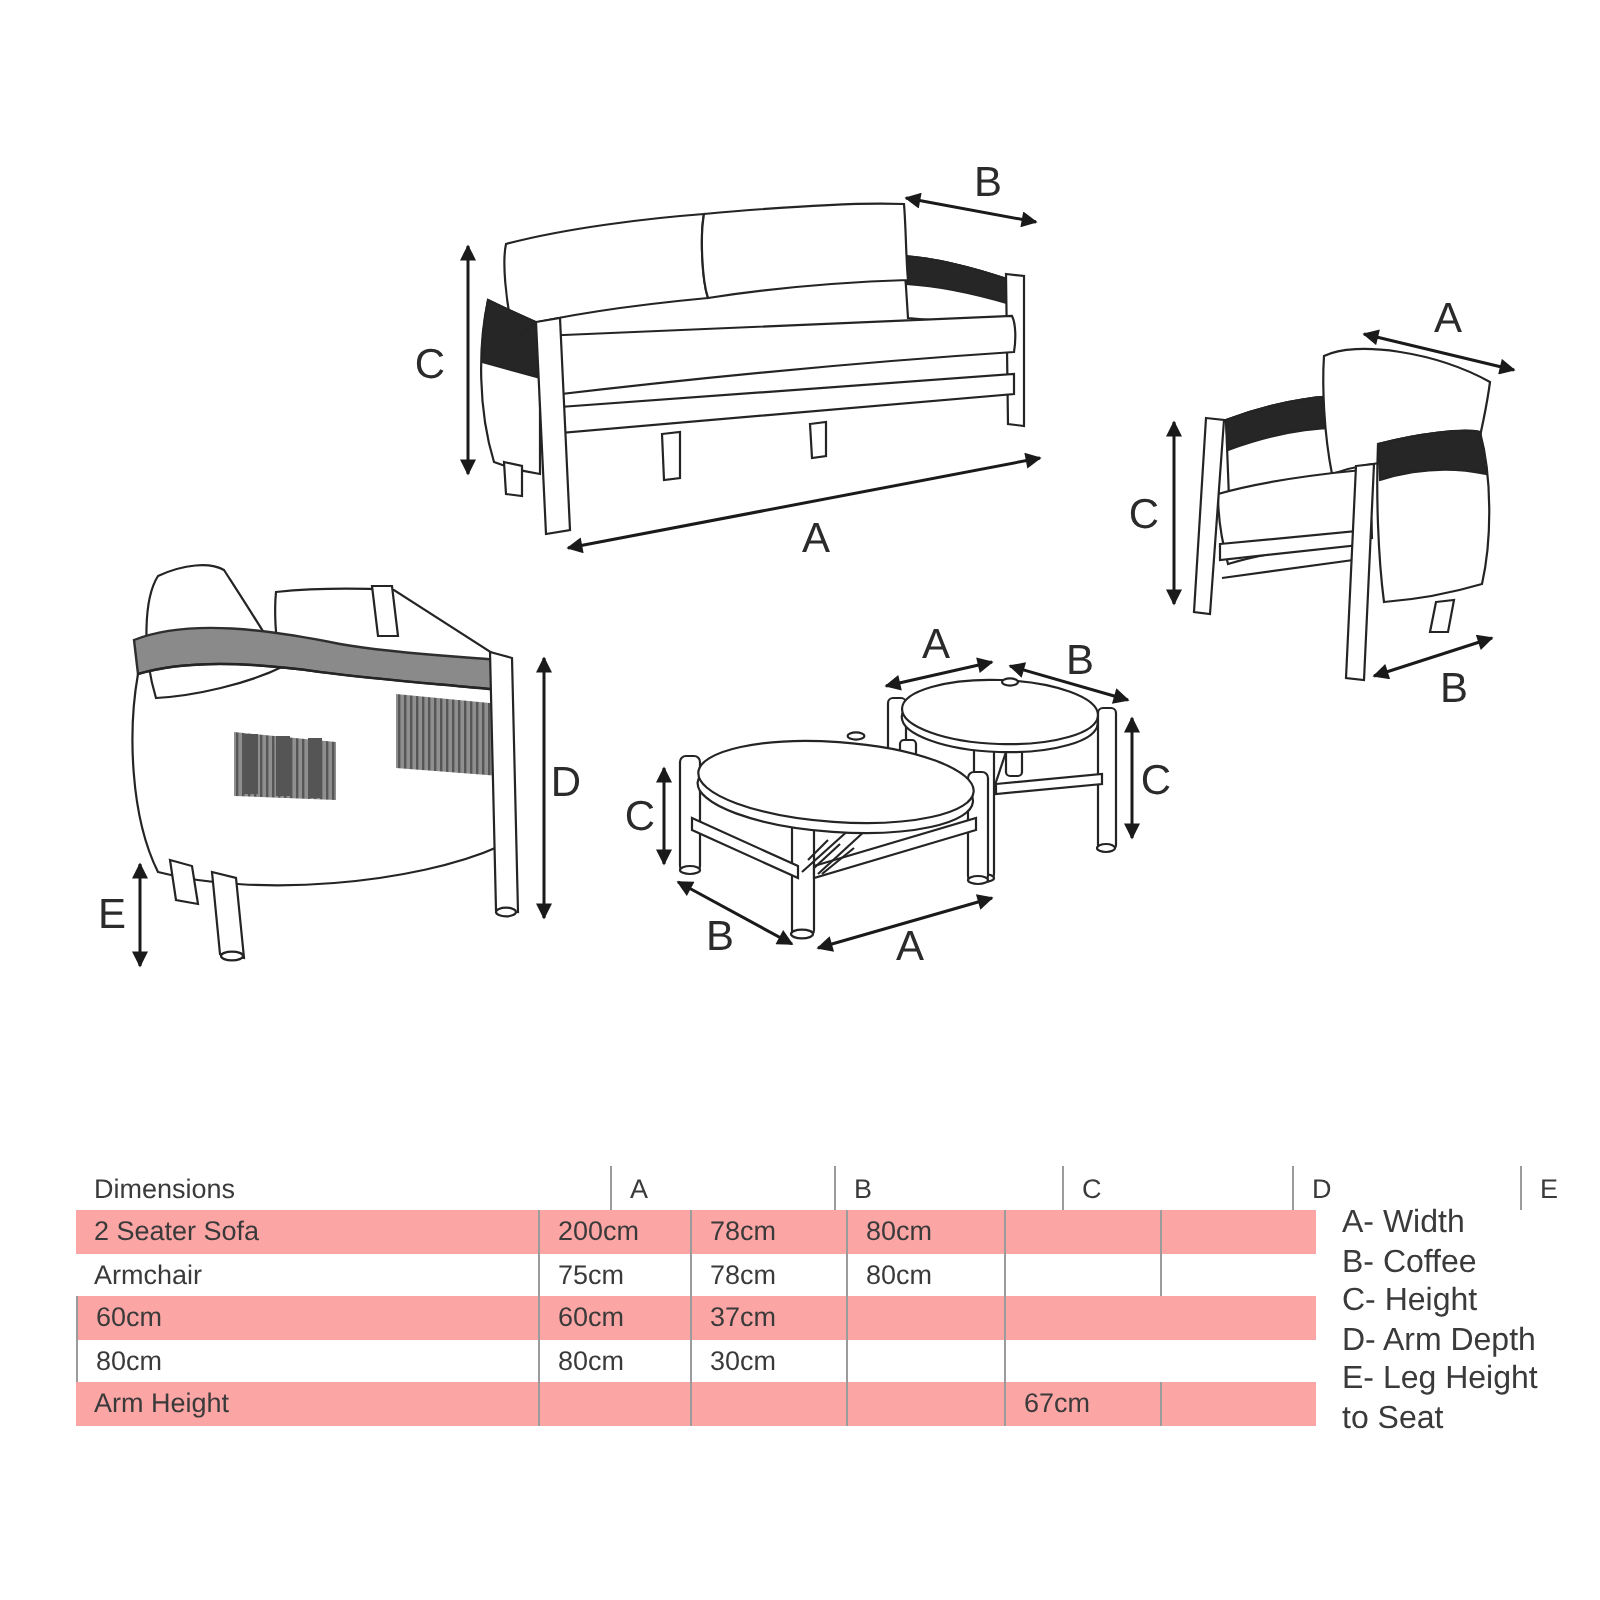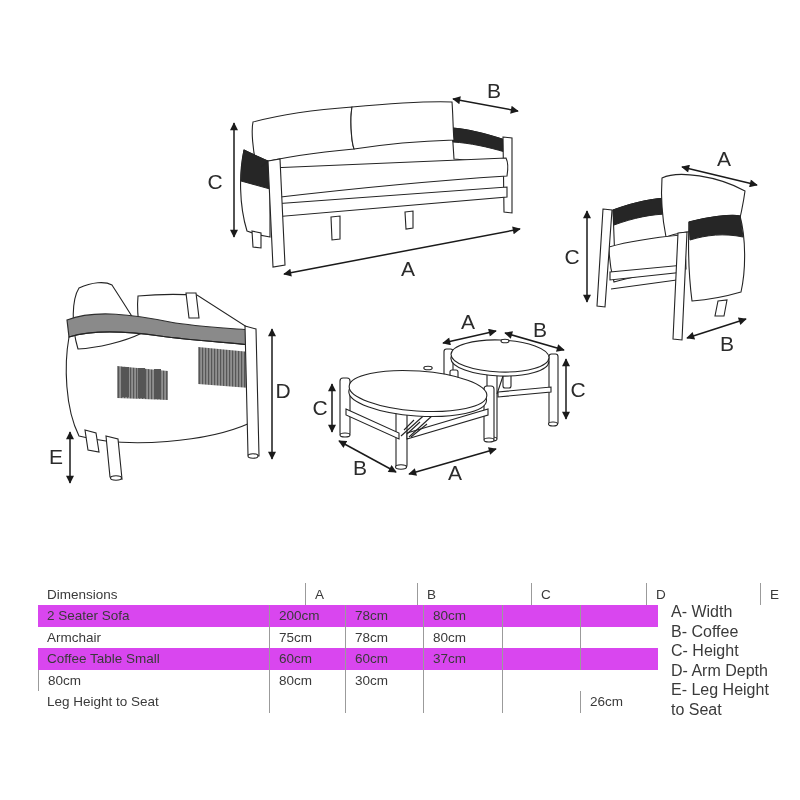--- a/index.html
+++ b/index.html
@@ -12,21 +12,21 @@
   .wh{stroke:#242424;stroke-width:1.1;fill:#ffffff;}
   .dk{stroke:#242424;stroke-width:1;fill:#262626;}
 
   
   .spec-table{position:absolute;left:38px;top:583px;width:620px;font-size:13.5px;}
   .trow{display:grid;grid-template-columns:231px 76px 78px 79px 78px 78px;height:21.5px;}
   .trow.head{height:22px;gap:36px;}
   .tcell{display:flex;align-items:center;padding-left:9px;box-sizing:border-box;
          white-space:nowrap;overflow:visible;}
   .bcell{border-left:1px solid #9b9b9b;}
-  .shade{background:#d946ef;}
+  .shade{background:#fca5a5;}
 
   
   .legend{position:absolute;left:671px;top:602px;width:112px;font-size:16px;line-height:19.5px;}
   .legend-item{white-space:normal;}
 </style>
 </head>
 <body>
 
 <div class="sheet">
 
@@ -219,41 +219,40 @@
   </div>
   <div class="trow">
     <div class="tcell">Armchair</div>
     <div class="tcell bcell">75cm</div>
     <div class="tcell bcell">78cm</div>
     <div class="tcell bcell">80cm</div>
     <div class="tcell bcell"></div>
     <div class="tcell bcell"></div>
   </div>
   <div class="trow shade">
-    <div class="tcell">Coffee Table Small</div>
     <div class="tcell bcell">60cm</div>
     <div class="tcell bcell">60cm</div>
     <div class="tcell bcell">37cm</div>
     <div class="tcell bcell"></div>
     <div class="tcell bcell"></div>
   </div>
   <div class="trow">
     <div class="tcell bcell">80cm</div>
     <div class="tcell bcell">80cm</div>
     <div class="tcell bcell">30cm</div>
     <div class="tcell bcell"></div>
     <div class="tcell bcell"></div>
   </div>
-  <div class="trow">
-    <div class="tcell">Leg Height to Seat</div>
-    <div class="tcell bcell"></div>
-    <div class="tcell bcell"></div>
-    <div class="tcell bcell"></div>
-    <div class="tcell bcell"></div>
-    <div class="tcell bcell">26cm</div>
+  <div class="trow shade">
+    <div class="tcell">Arm Height</div>
+    <div class="tcell bcell"></div>
+    <div class="tcell bcell"></div>
+    <div class="tcell bcell"></div>
+    <div class="tcell bcell">67cm</div>
+    <div class="tcell bcell"></div>
   </div>
 </div>
 
 <div class="legend">
   <div class="legend-item">A- Width</div>
   <div class="legend-item">B- Coffee</div>
   <div class="legend-item">C- Height</div>
   <div class="legend-item">D- Arm Depth</div>
   <div class="legend-item">E- Leg Height to Seat</div>
 </div>

